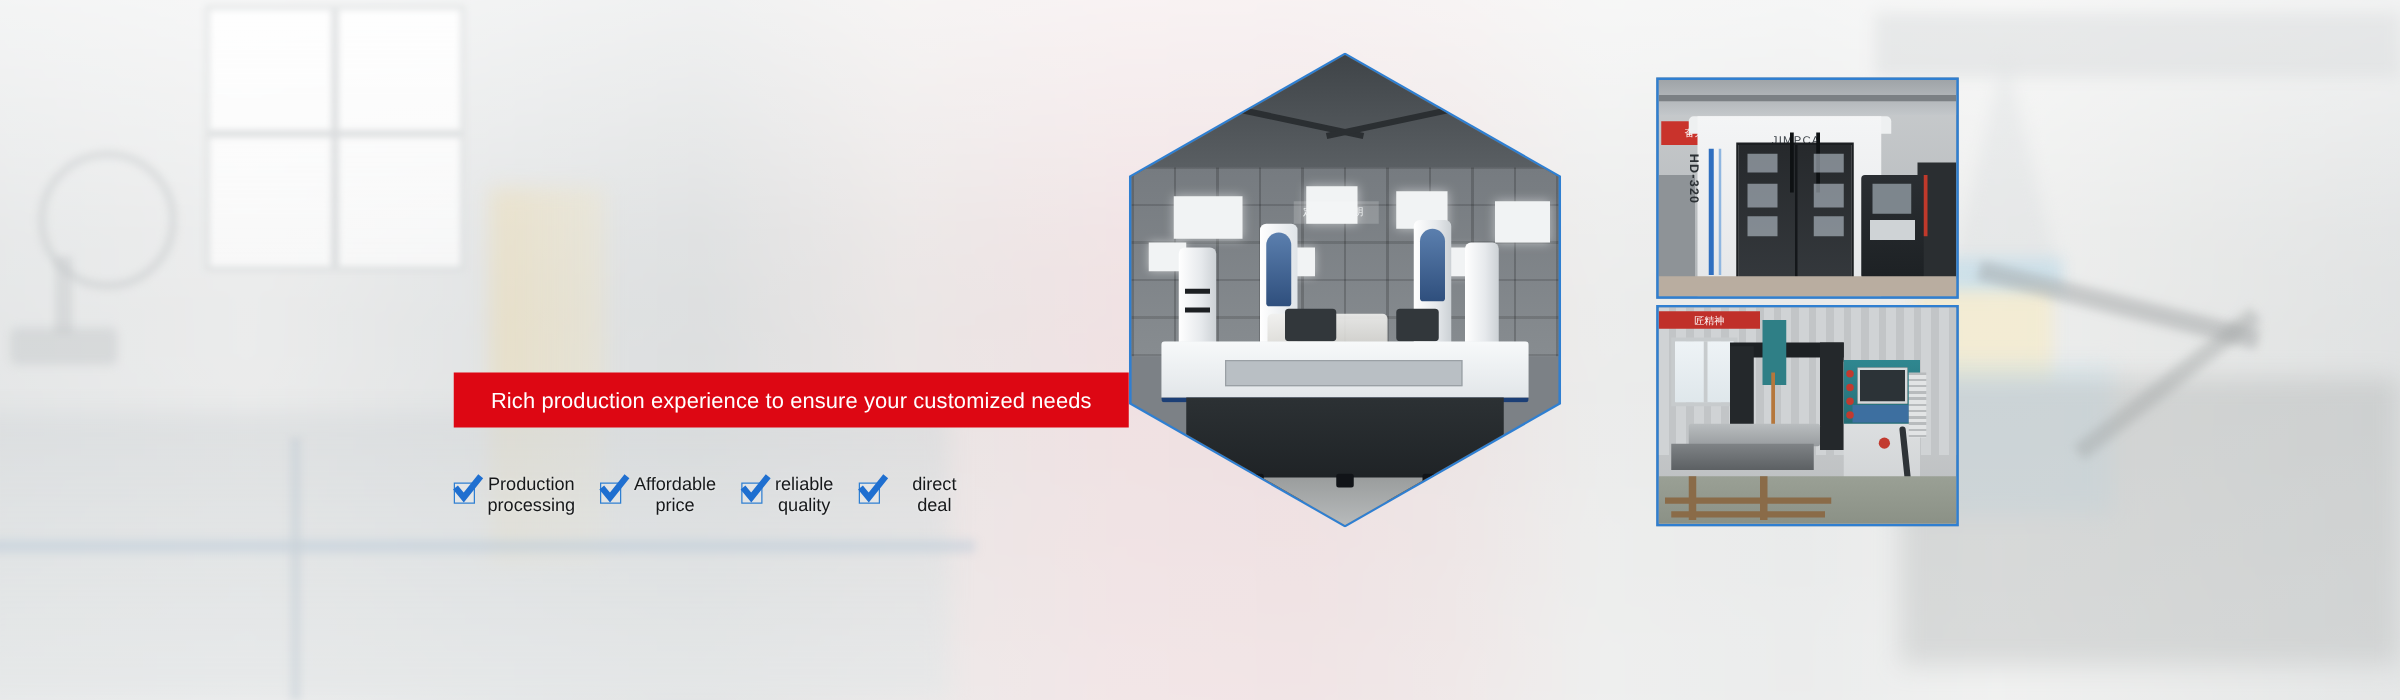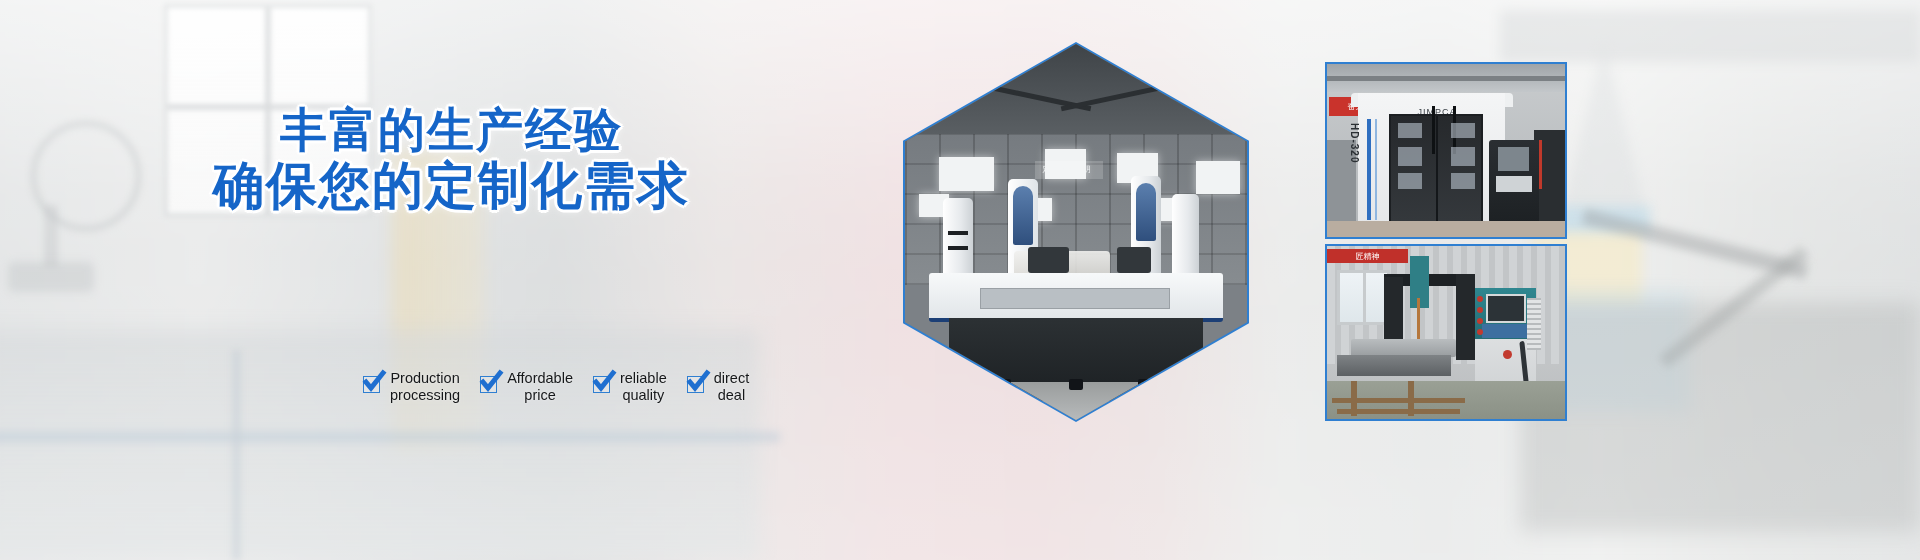--- a/index.html
+++ b/index.html
@@ -204,28 +204,28 @@
   }
 
   .features {
     position: absolute;
     left: 363px;
     top: 370px;
     width: 470px;
     height: 44px;
     z-index: 6;
     display: flex;
-    align-items: flex-start;
+    align-items: flex-end;
   }
   .feature {
     display: flex;
     align-items: flex-start;
     margin-right: 20px;
   }
-  .feature:last-child { margin-right: 0; }
+  .feature:last-child { margin-right: 0; gap: 16px; }
 
   .checkbox {
     position: relative;
     width: 15px;
     height: 15px;
     border: 1.5px solid #2f7fd1;
     background: rgba(255,255,255,0.18);
     margin-top: 6px;
     margin-right: 10px;
     flex: 0 0 auto;
@@ -504,25 +504,24 @@
     <div class="bg-r-tri"></div>
     <div class="bg-r-cyan"></div>
     <div class="bg-r-yellow"></div>
     <div class="bg-r-cyan2"></div>
     <div class="bg-r-dark"></div>
     <div class="bg-r-arm"></div>
     <div class="bg-r-arm2"></div>
     <div class="bg-veil"></div>
   </div>
 
-  <div class="headline">
-    <div class="line">丰富的生产经验</div>
-    <div class="line line2">确保您的定制化需求</div>
+
+  <div class="redbar">
+    <span>Rich production experience to ensure your customized needs</span>
   </div>
-
 
   <div class="features">
 
     <div class="feature">
       <span class="checkbox">
         <svg viewBox="0 0 26 26">
             <path d="M5 13 L10 19 L22 4" fill="none" stroke="#1f6fd0" stroke-width="5" stroke-linecap="square"></path>
           </svg>
       </span>
       <span class="feature-label">Production

